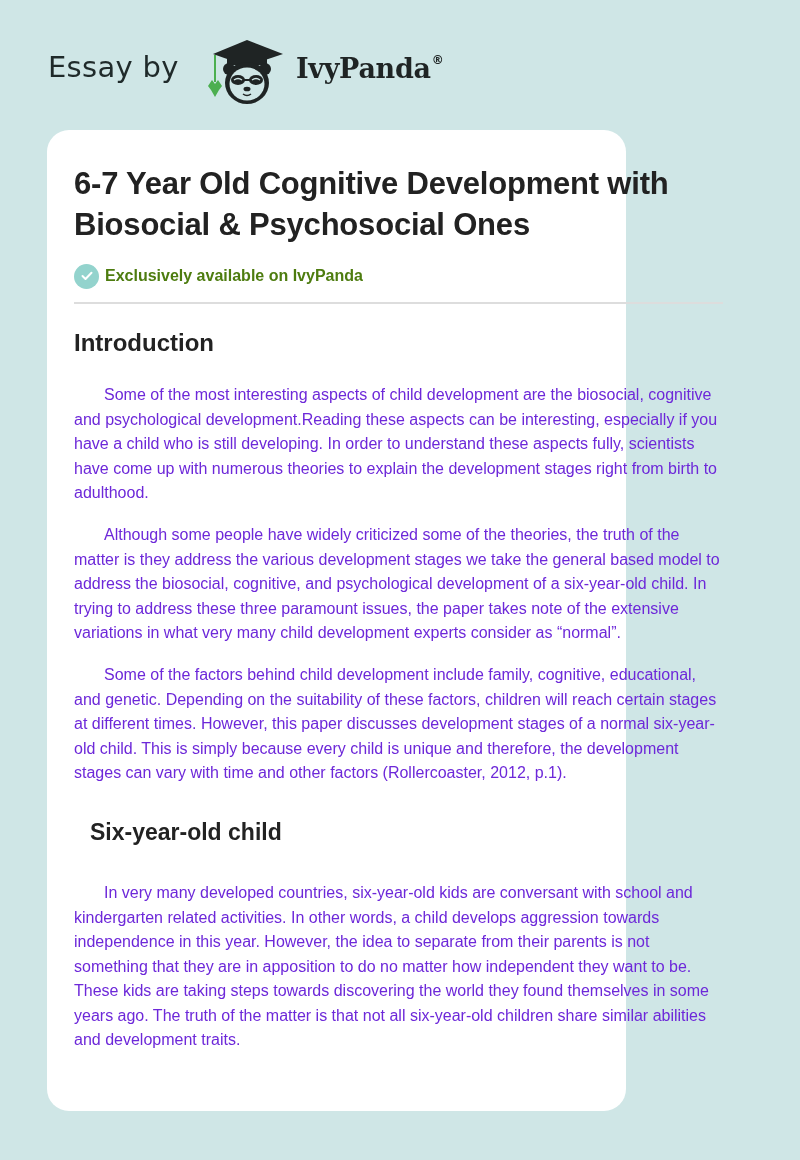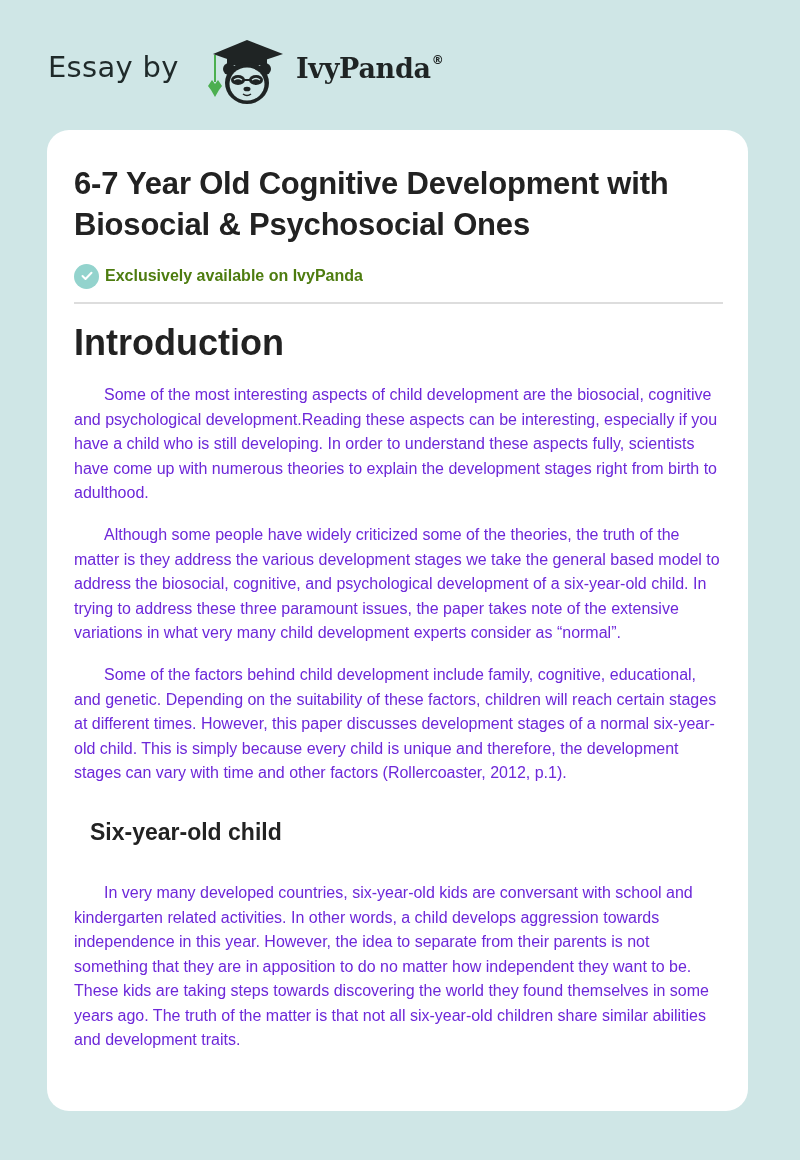--- a/index.html
+++ b/index.html
@@ -53,21 +53,21 @@
     top: -4px;
     margin-left: 1px;
     font-family: "DejaVu Sans", sans-serif;
     font-weight: bold;
   }
 
   .card {
     position: absolute;
     left: 47px;
     top: 130px;
-    width: 701px;
+    width: 579px;
     height: 981px;
     background: #ffffff;
     border-radius: 22px;
   }
   .card-inner {
     position: absolute;
     left: 27px;
     top: 0;
     width: 649px;
   }
@@ -115,21 +115,21 @@
     background: #dddddd;
   }
   .content {
     position: absolute;
     top: 193px;
     left: 0;
     width: 649px;
   }
   .h2 {
     margin: 0;
-    font-size: 36px;
+    font-size: 24px;
     line-height: 40px;
     font-weight: bold;
     color: #222222;
   }
   .h3 {
     margin: 16px;
     font-size: 23px;
     line-height: 32px;
     font-weight: bold;
     color: #222222;

